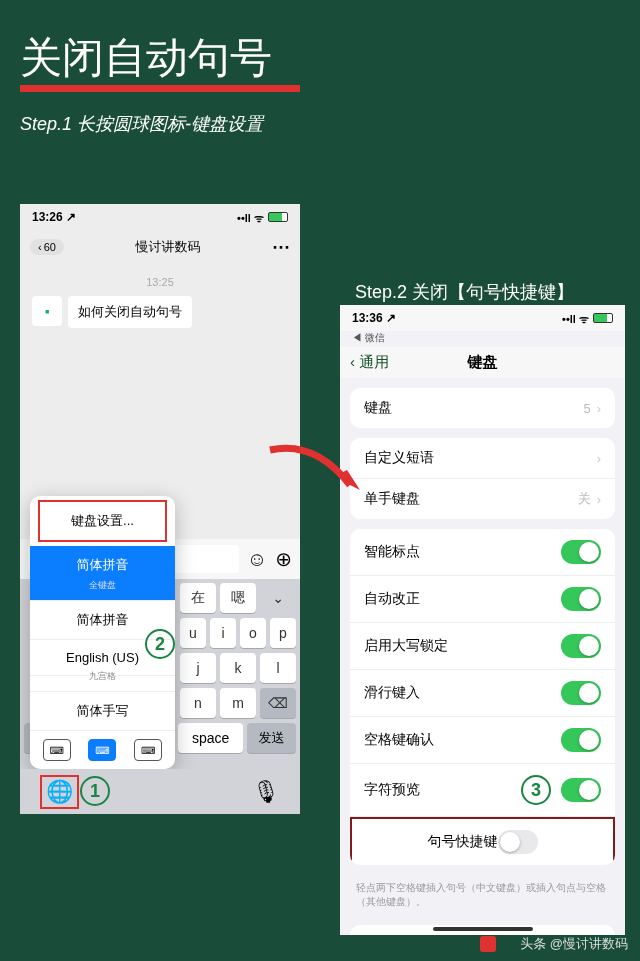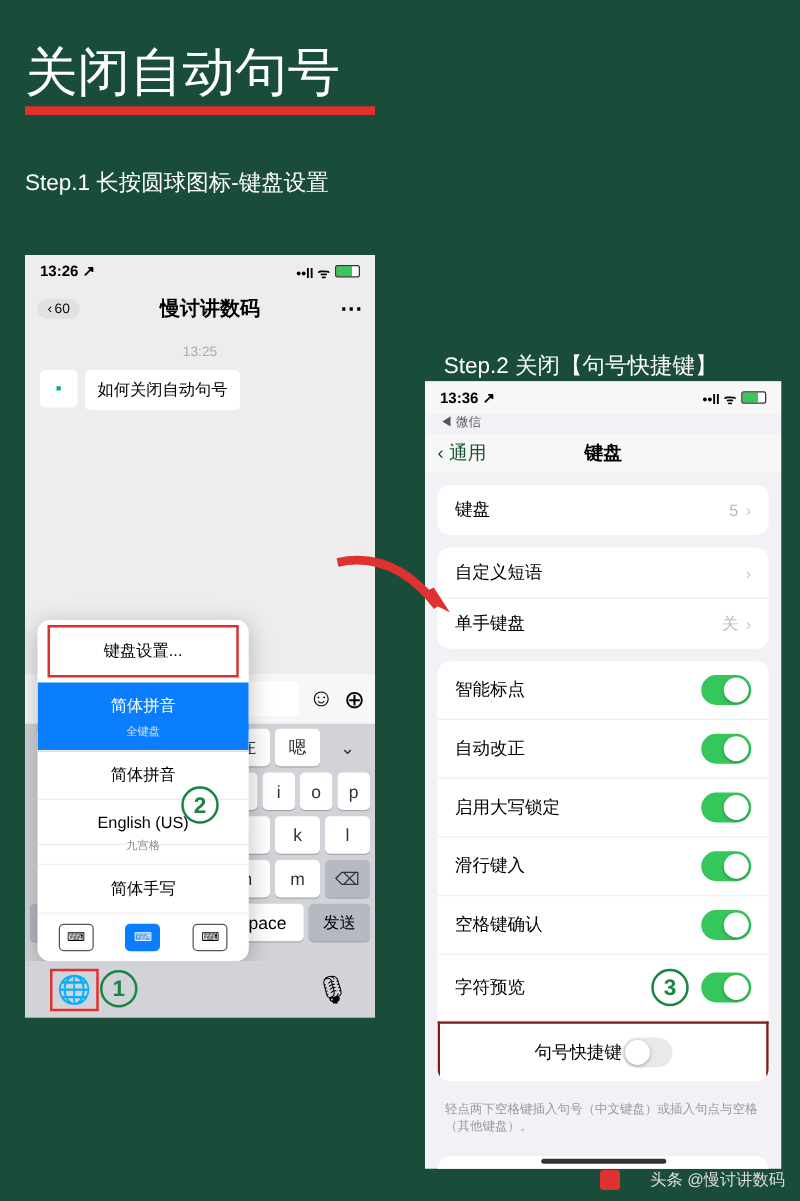--- a/index.html
+++ b/index.html
@@ -7,44 +7,44 @@
     width: 640px;
     height: 961px;
     background: #1a4d39;
     font-family: -apple-system, "Helvetica Neue", Arial, sans-serif;
     position: relative;
     overflow: hidden;
   }
   .title { position: absolute; top: 30px; left: 20px; color: #fff; font-size: 42px; font-weight: 500; }
   .title-underline { position: absolute; top: 85px; left: 20px; width: 280px; height: 7px; background: #e03131; }
   .step-label { position: absolute; color: #fff; font-size: 18px; }
-  .step1-label { top: 134px; left: 20px; }
+  .step1-label { top: 112px; left: 20px; font-style: italic; }
   .step2-label { top: 280px; left: 355px; }
 
   
   .phone1 { position: absolute; top: 160px; left: 20px; width: 280px; height: 610px; background: #ededed; overflow: hidden; margin-top: 44px; }
   .phone2 { position: absolute; top: 305px; left: 340px; width: 285px; height: 630px; background: #f2f2f6; overflow: hidden; }
 
   .statusbar { display: flex; justify-content: space-between; align-items:center; padding: 6px 12px; font-size: 12px; height: 26px; font-weight: 600; }
   .statusbar .right { display:flex; gap:4px; align-items:center; font-size: 11px; }
   .battery { display:inline-block; width:20px; height:10px; border:1px solid #333; border-radius:2px; position:relative; background: linear-gradient(to right, #37c75a 70%, #fff 70%); }
 
   .navbar { display:flex; align-items:center; justify-content: space-between; padding: 6px 10px; background: #ededed; }
   .back-pill { background:#e1e1e1; border-radius: 12px; padding: 2px 8px; font-size: 11px; display:flex; align-items:center; gap:2px; }
-  .navtitle { font-size: 16px; font-weight: 700; }
+  .navtitle { font-size: 13px; font-weight: 400; }
   .dots { font-size: 18px; font-weight: bold; }
 
   .chat-area { background:#ededed; flex:1; padding: 8px; }
   .chat-time { text-align:center; font-size: 11px; color:#aaa; padding:4px; }
   .bubble-row { display:flex; gap:6px; align-items:flex-start; padding: 4px; }
   .avatar { width: 30px; height: 30px; background:#fff; border-radius:4px; font-size:7px; display:flex; align-items:center;justify-content:center; color:#1a8; }
   .bubble { background:#fff; padding:7px 10px; border-radius:4px; font-size:13px; }
 
   
-  .kb-menu { position:absolute; bottom: 45px; left: 10px; width: 169px; background:#fff; border-radius:10px; box-shadow: 0 4px 20px rgba(0,0,0,.25); overflow:hidden; z-index:3; }
+  .kb-menu { position:absolute; bottom: 45px; left: 10px; width: 145px; background:#fff; border-radius:10px; box-shadow: 0 4px 20px rgba(0,0,0,.25); overflow:hidden; z-index:3; }
   .kb-menu-item { padding:10px 8px; text-align:center; font-size:13px; border-bottom:1px solid #eee; }
   .kb-menu-item.sub { font-size:9px; color:#888; padding:0 0 8px; margin-top:-6px; }
   .kb-menu-item.selected { background:#0a7eff; color:#fff; }
   .kb-menu-item.selected + .sub { background:#0a7eff; color:#ddf; }
   .kb-menu-item.boxed { border:2px solid #e03131; margin:4px 8px; }
   .kb-icon-row { display:flex; justify-content:space-around; padding:8px 4px; }
   .kb-icon { width:28px; height:22px; border:1.5px solid #555; border-radius:4px; display:flex; align-items:center;justify-content:center; font-size:10px; }
   .kb-icon.active { background:#0a7eff; border-color:#0a7eff; color:#fff; }
 
   

